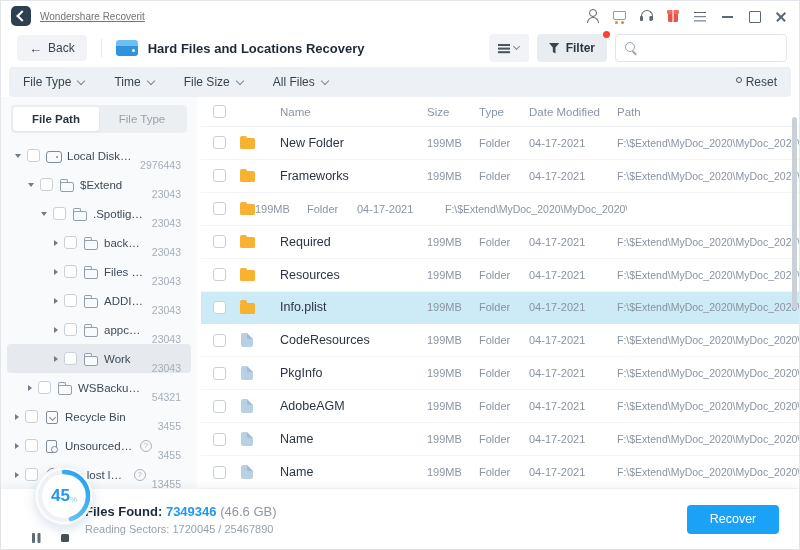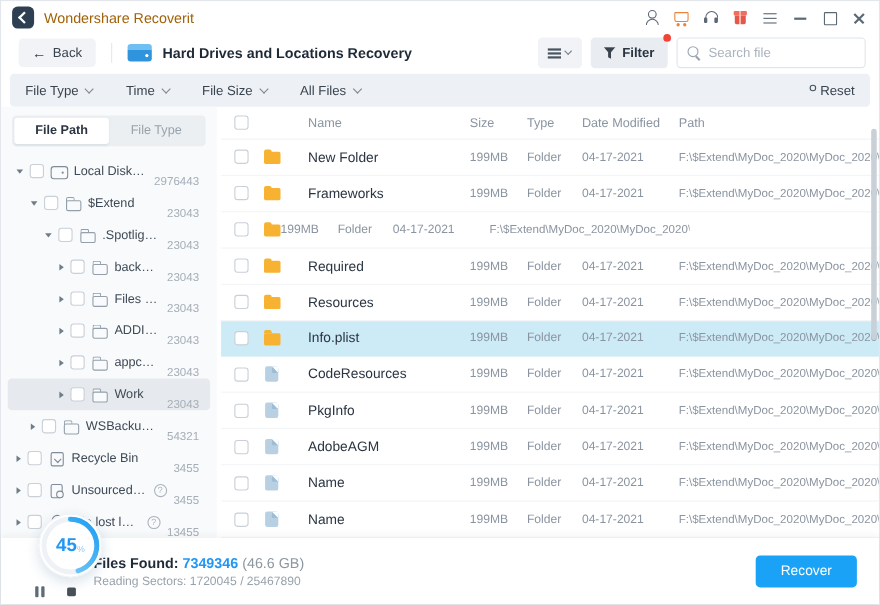--- a/index.html
+++ b/index.html
@@ -4,21 +4,21 @@
 <style>
   * { margin:0; padding:0; box-sizing:border-box; }
   html,body { width:800px; height:550px; }
   body { font-family:"Liberation Sans", sans-serif; background:#fff; color:#2b3542; overflow:hidden; }
   .app { width:800px; height:550px; display:flex; flex-direction:column; background:#fff; border:1px solid #e3e7ec; position:relative; }
 
   
   .titlebar { height:30px; display:flex; align-items:center; padding:0 10px; flex:none; }
   .logo { width:20px; height:20px; background:#2e3f52; border-radius:5px; position:relative; flex:none; }
   .logo::before { content:''; position:absolute; top:6px; left:7px; width:6px; height:6px; border-left:2.4px solid #fff; border-bottom:2.4px solid #fff; transform:rotate(45deg); }
-  .app-title { font-size:13px; color:#a16207; margin-left:9px; }
+  .app-title { font-size:10px; color:#737373; margin-left:9px;text-decoration:underline; }
   .tb-icons { margin-left:auto; display:flex; align-items:center; gap:11px; }
   .tbi { width:16px; height:16px; position:relative; cursor:pointer; }
   .user-icon::before { content:''; position:absolute; top:1px; left:4.5px; width:6px; height:6px; border:1.4px solid #5c6874; border-radius:50%; }
   .user-icon::after { content:''; position:absolute; bottom:1px; left:2.5px; width:10px; height:5px; border:1.4px solid #5c6874; border-bottom:none; border-radius:6px 6px 0 0; }
   .cart-icon::before { content:''; position:absolute; top:3px; left:2px; width:11px; height:7px; border:1.4px solid #e9853b; border-radius:1px 1px 2px 2px; }
   .cart-icon::after { content:''; position:absolute; bottom:0px; left:4px; width:3px; height:3px; border-radius:50%; background:#e9853b; box-shadow:6px 0 0 #e9853b; }
   .headset-icon::before { content:''; position:absolute; top:2px; left:2.5px; width:10px; height:9px; border:1.4px solid #5c6874; border-bottom:none; border-radius:6px 6px 0 0; }
   .headset-icon::after { content:''; position:absolute; top:8px; left:2px; width:2.6px; height:5px; background:#5c6874; border-radius:1px; box-shadow:9.4px 0 0 #5c6874; }
   .gift-icon::before { content:''; position:absolute; top:2px; left:2px; width:12px; height:3.5px; background:linear-gradient(90deg,#ef6f5e 42%,#f8b6a8 42%,#f8b6a8 58%,#ef6f5e 58%); border-radius:1px; }
   .gift-icon::after { content:''; position:absolute; top:6px; left:3px; width:10px; height:8px; background:linear-gradient(90deg,#e4574d 40%,#f8b6a8 40%,#f8b6a8 60%,#e4574d 60%); border-radius:0 0 1.5px 1.5px; }
@@ -150,34 +150,33 @@
     </div>
   </div>
 
   <div class="toolbar">
     <div class="back-btn">
       <span class="back-arrow-icon"></span>
       <span>Back</span>
     </div>
     <div class="tb-sep"></div>
     <div class="drive-icon"></div>
-    <div class="page-title">Hard Drives and Locations Recovery</div>
+    <div class="page-title">Hard Files and Locations Recovery</div>
     <div class="toolbar-right">
       <div class="view-btn">
         <span class="viewlist-icon"></span>
         <span class="chev sm"></span>
       </div>
       <div class="filter-btn">
         <span class="funnel-icon"></span>
         <span class="label">Filter</span>
         <span class="red-dot"></span>
       </div>
       <div class="search-box">
         <span class="search-icon"></span>
-        <input type="text" placeholder="Search file" style="">
       </div>
     </div>
   </div>
 
   <div class="filterbar">
 
       <div class="fchip">
         <span>File Type</span>
         <span class="chev"></span>
       </div>

